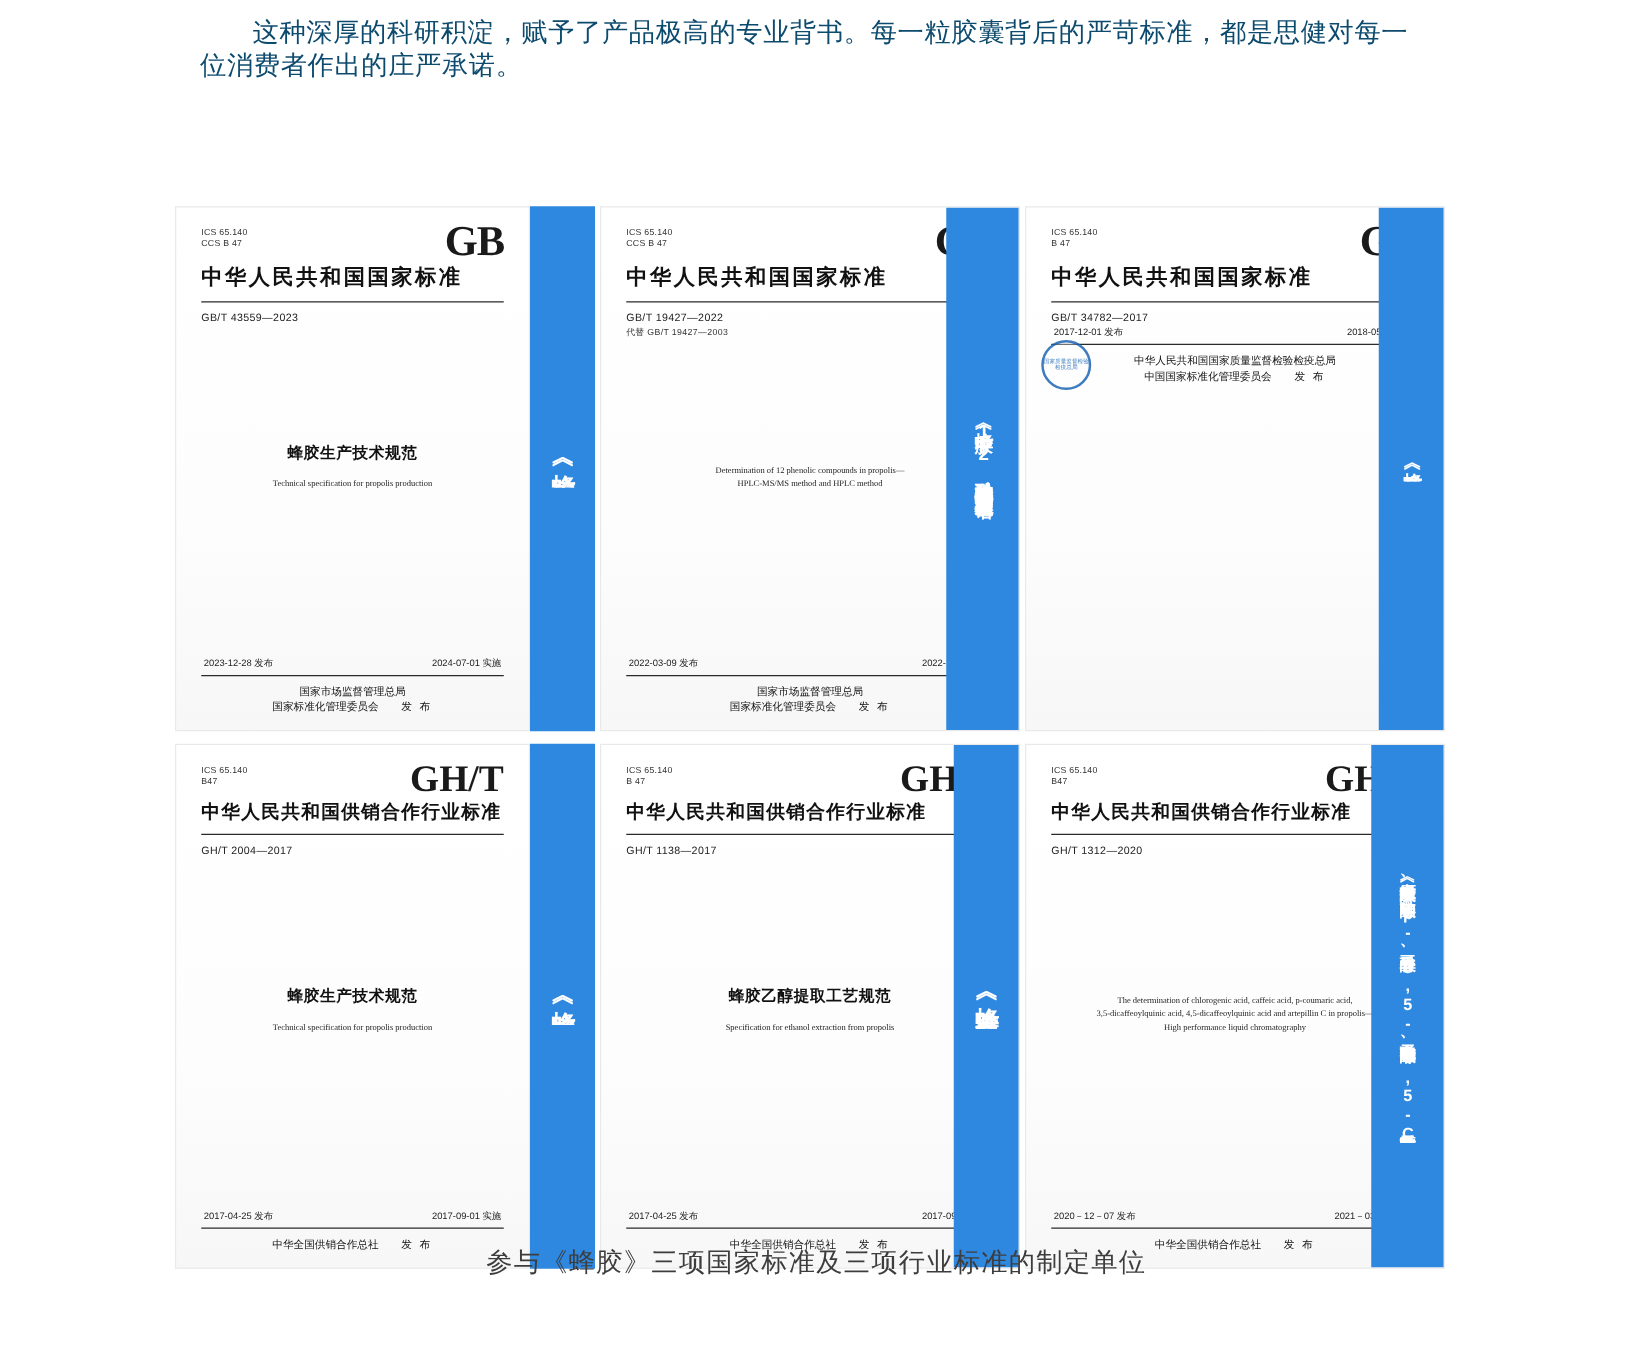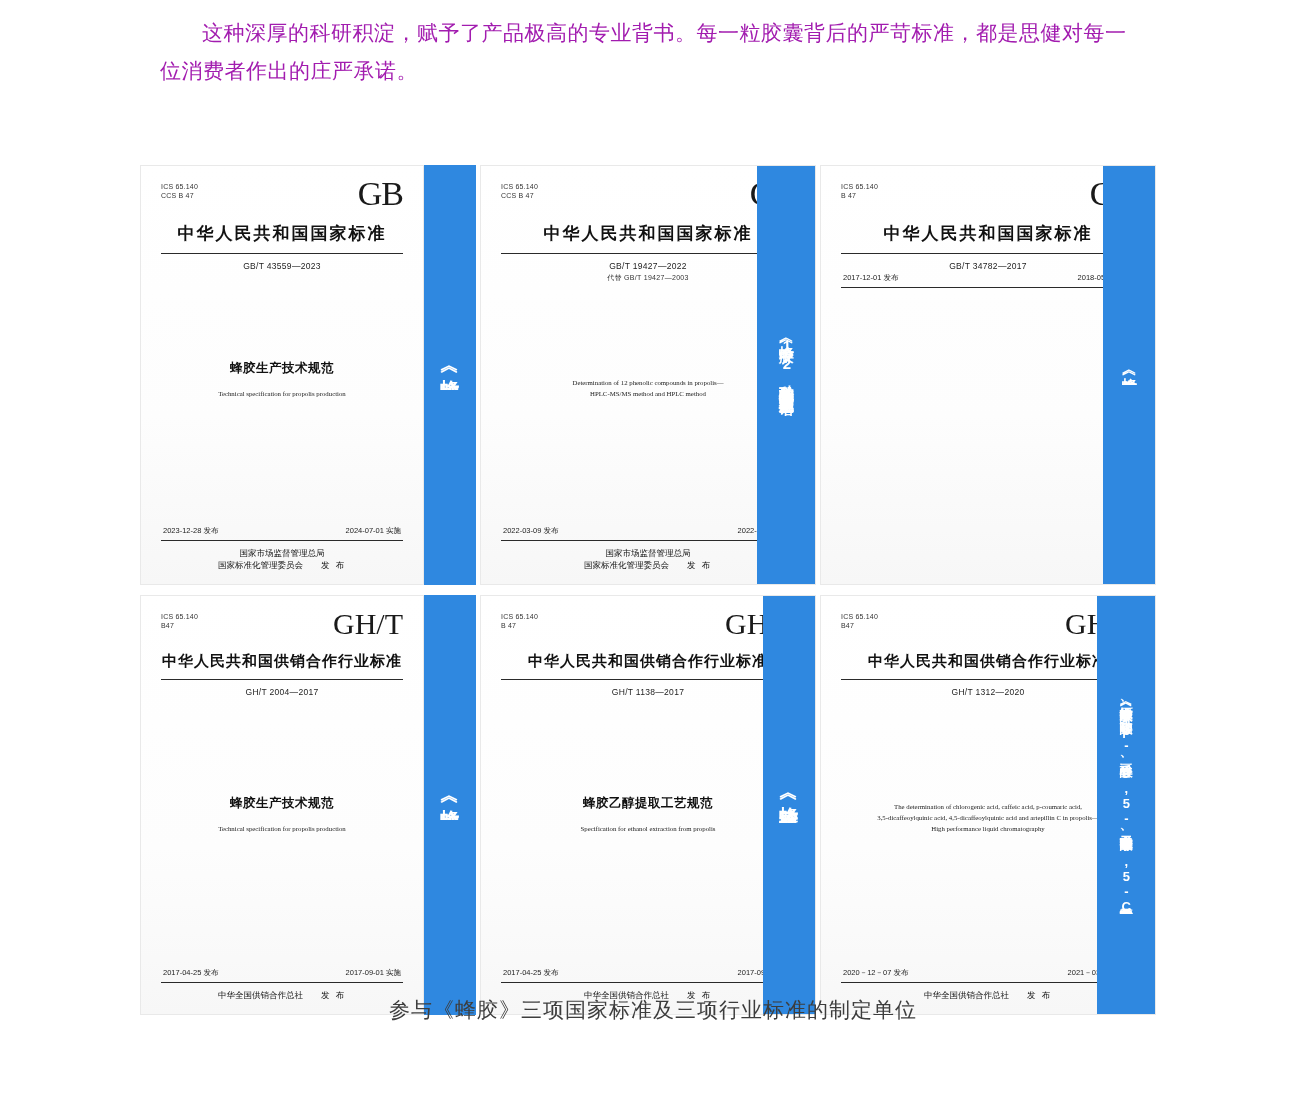--- a/index.html
+++ b/index.html
@@ -13,22 +13,22 @@
     font-family: "Liberation Sans", sans-serif;
     color: #333333;
     position: relative;
     overflow: hidden;
   }
 
   
   .intro {
     padding: 14px 160px 0 160px;
     font-size: 21px;
-    line-height: 38px;
-    color: #a21caf;
+    line-height: 26px;
+    color: #0c4a6e;
     letter-spacing: 0.5px;
   }
   .intro p {
     margin: 0;
     text-indent: 2em;
   }
 
   
   .gallery {
     position: absolute;
@@ -64,51 +64,50 @@
     display: flex;
     justify-content: space-between;
     align-items: flex-start;
     font-size: 7px;
     color: #333;
     line-height: 1.35;
   }
   .icscode { white-space: pre-line; font-size: 7px; letter-spacing: .2px;}
   .gb-logo {
     font-family: "Liberation Serif", serif;
-    font-weight: normal;
+    font-weight: bold;
     font-size: 34px;
     line-height: 32px;
     color: #1a1a1a;
     letter-spacing: -1px;
     margin-top: -4px;
   }
   .gb-logo.ght {
     font-size: 30px;
     letter-spacing: 0px;
   }
   .nat-title {
-    text-align: center;
+    text-align: left;
     font-size: 17px;
     font-weight: bold;
     letter-spacing: 2px;
-    margin-top: 12px;
     color: #111;
     font-family: "Liberation Serif", serif;
     white-space: nowrap;
   }
   .nat-title.small {
     font-size: 15px;
     letter-spacing: 1px;
   }
   .rule {
     border-bottom: 1.6px solid #2a2a2a;
     margin-top: 8px;
   }
   .stdno {
-    text-align: center;
+    text-align: left;
     font-size: 8.5px;
     margin-top: 7px;
     color: #222;
     letter-spacing: .3px;
   }
   .stdno .sub {
     display: block;
     font-size: 7px;
     color: #333;
     margin-top: 2px;
@@ -327,20 +326,28 @@
       <div class="rule"></div>
       <div class="stdno">
         <span>GB/T 34782—2017</span>
         <span class="sub"></span>
       </div>
       <div class="dates">
         <span>2017-12-01 发布</span>
         <span>2018-05-01 实施</span>
       </div>
       <div class="pub-rule"></div>
+      <div class="issuer">
+        <div class="seal">国家质量监督检验检疫总局</div>
+        <div>中华人民共和国国家质量监督检验检疫总局</div>
+        <div>
+          <span>中国国家标准化管理委员会</span>
+          <span class="fabu">发 布</span>
+        </div>
+      </div>
       <div class="band overlap">
         <div class="vtext dense">《蜂胶中杨树胶的检测方法高效液相色谱法》</div>
       </div>
     </div>
   </div>
 
   <div class="cover-wrap">
     <div class="sheet">
       <div class="sheet-topline">
         <div class="icscode">ICS 65.140

